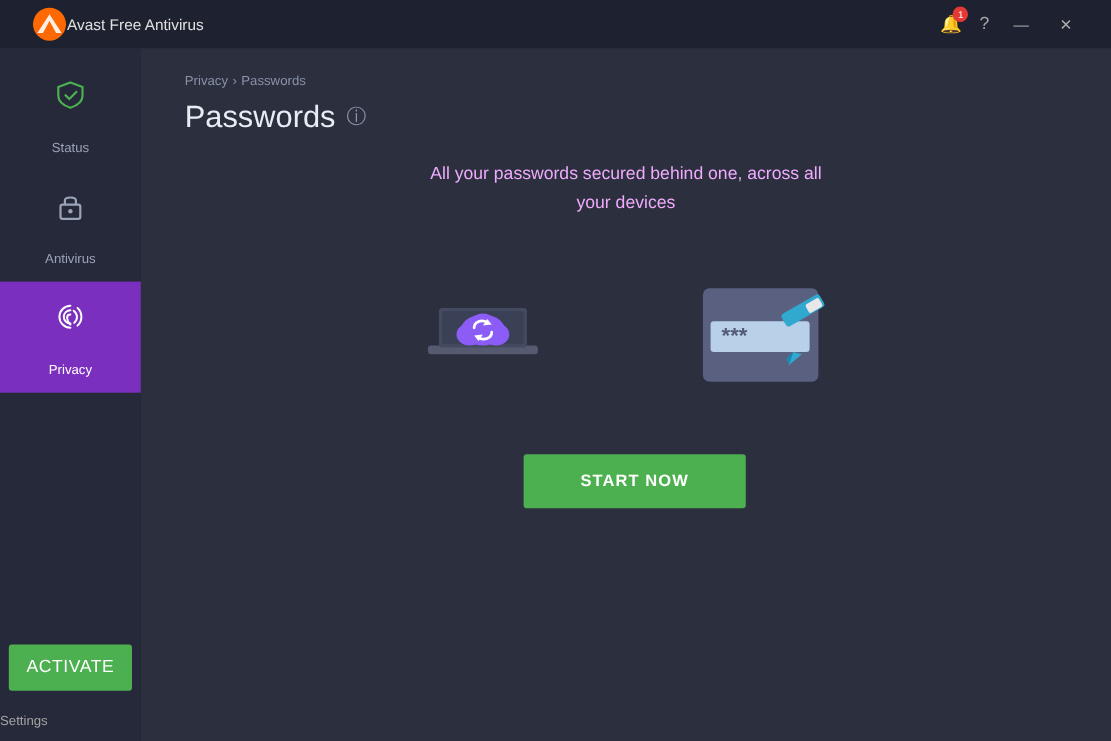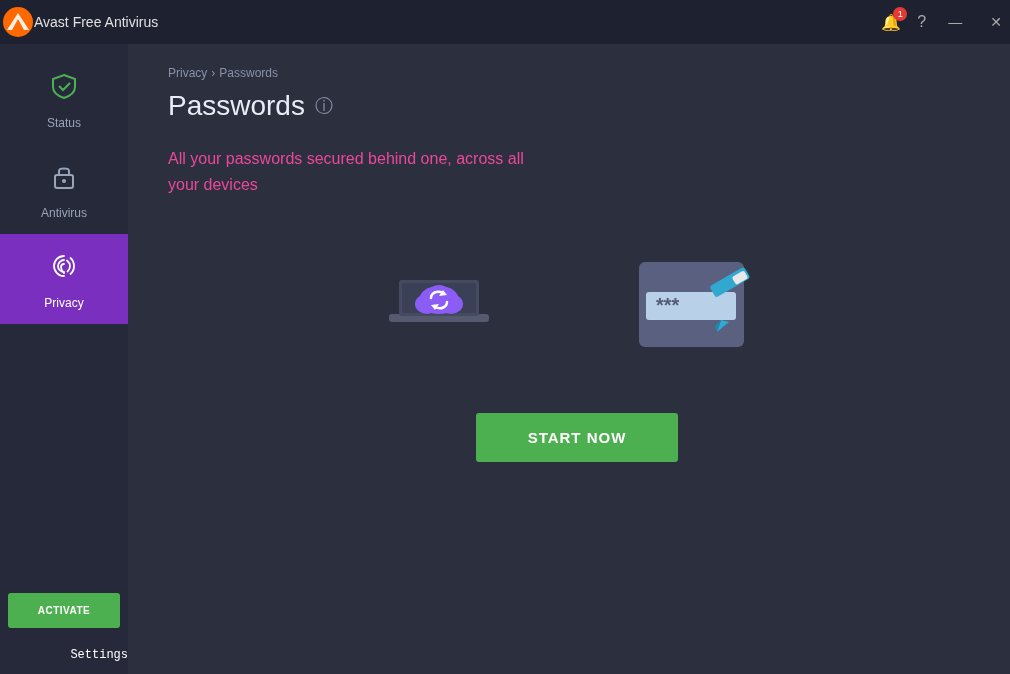--- a/index.html
+++ b/index.html
@@ -12,21 +12,21 @@
       display: flex;
       flex-direction: column;
     }
 
     
     .titlebar {
       background: #1e2130;
       height: 44px;
       display: flex;
       align-items: center;
-      padding: 0 2px;
+      padding: 0 29px;
       flex-shrink: 0;
     }
     .titlebar-title {
       color: #e0e0e0;
       font-size: 14px;
       font-weight: 400;
       flex: 1;
     }
     .titlebar-controls {
       display: flex;
@@ -80,21 +80,21 @@
 
     .sidebar-item {
       width: 100%;
       display: flex;
       flex-direction: column;
       align-items: center;
       padding: 18px 0 14px;
       cursor: pointer;
       color: #9ba3b8;
       font-size: 12px;
-      gap: 12px;
+      gap: 23px;
       position: relative;
     }
     .sidebar-item.active {
       background: #7b2fbe;
       color: #ffffff;
     }
     .sidebar-item .icon {
       font-size: 26px;
       line-height: 1;
     }
@@ -105,39 +105,38 @@
 
     .sidebar-spacer {
       flex: 1;
     }
 
     .sidebar-activate {
       width: calc(100% - 16px);
       margin: 8px;
       background: #4caf50;
       color: white;
-      font-size: 10px;
-      font-weight: 700;
+      font-size: 16px;
+      font-weight: 400;
       border: none;
       padding: 12px 0;
       border-radius: 3px;
       cursor: pointer;
       letter-spacing: 0.5px;
     }
 
     .sidebar-settings {
       width: 100%;
       display: flex;
       flex-direction: column;
-      align-items: flex-end;
+      align-items: flex-start;
       padding: 12px 0;
       cursor: pointer;
-      color: #ffffff;
+      color: #a3a3a3;
       font-size: 12px;
-      font-family: Liberation Mono, monospace;
     }
 
     
     .main-content {
       flex: 1;
       background: #2b2f3e;
       padding: 22px 40px 30px;
       display: flex;
       flex-direction: column;
       overflow: hidden;
@@ -167,23 +166,23 @@
       align-items: center;
       gap: 10px;
     }
     .page-title .info-icon {
       color: #8a92a8;
       font-size: 18px;
       cursor: pointer;
     }
 
     .subtitle {
-      color: #ec4899;
+      color: #f0abfc;
       font-size: 16px;
-      text-align: left;
+      text-align: center;
       line-height: 1.6;
       margin-bottom: 40px;
     }
 
     
     .features-row {
       display: flex;
       justify-content: center;
       gap: 60px;
       margin-bottom: 36px;

